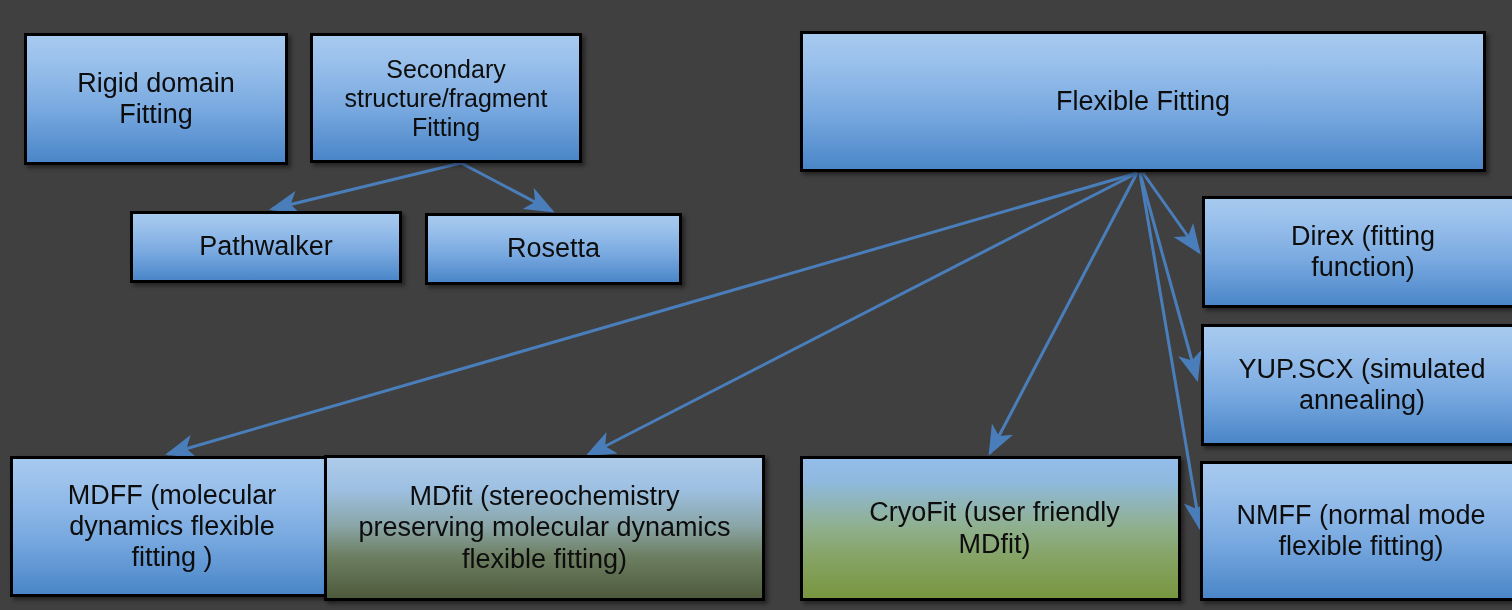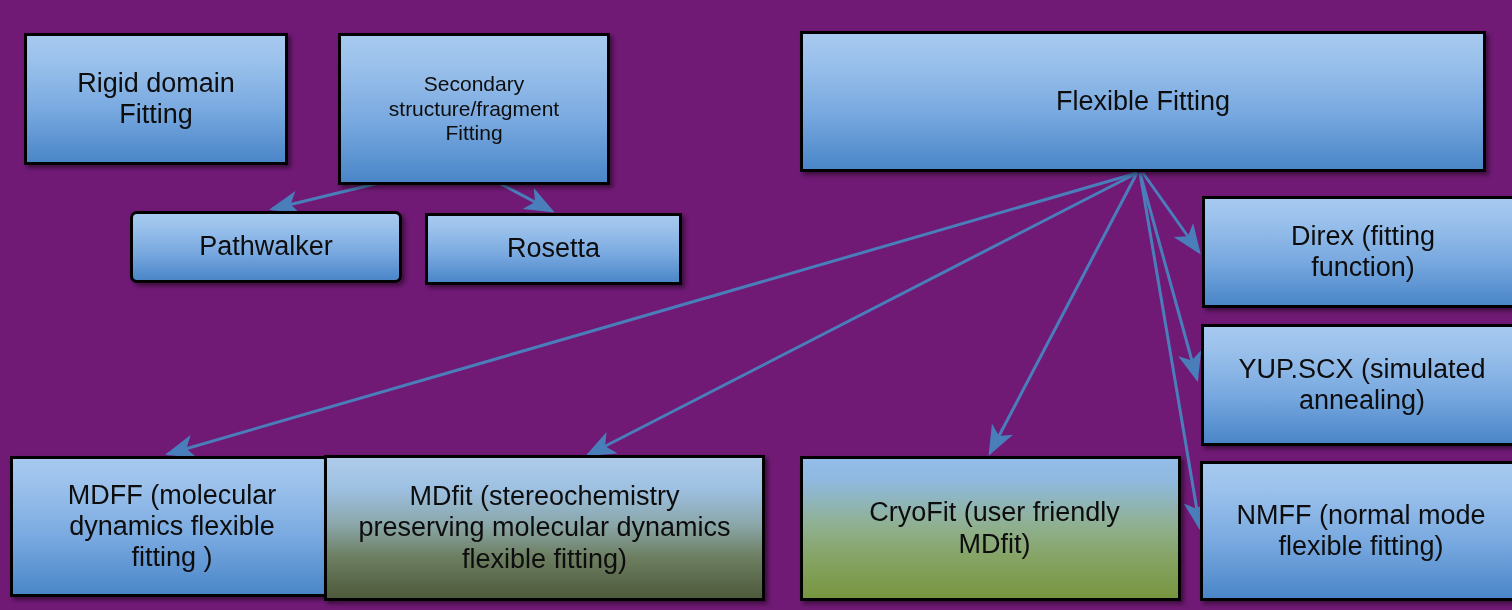--- a/index.html
+++ b/index.html
@@ -7,21 +7,21 @@
     padding: 0;
     background: #ffffff;
   }
   body {
     font-family: "Liberation Sans", sans-serif;
   }
   #canvas {
     position: relative;
     width: 1512px;
     height: 610px;
-    background: #701a75;
+    background: #404040;
     overflow: hidden;
   }
   #arrow-layer {
     position: absolute;
     left: 0;
     top: 0;
     width: 1512px;
     height: 610px;
     pointer-events: none;
   }
@@ -77,29 +77,29 @@
         <line x1="1140" y1="173" x2="1197" y2="379" stroke="#4a7ebb" stroke-width="3" marker-end="url(#arrowhead)"></line>
         <line x1="1143" y1="173" x2="1199" y2="252" stroke="#4a7ebb" stroke-width="3" marker-end="url(#arrowhead)"></line>
       </g>
   </svg>
 
   <div id="node-layer">
       <div class="node grad-blue" style="left: 24px; top: 33px; width: 264px; height: 132px; font-size: 27px;">
         <span class="label">Rigid domain
 Fitting</span>
       </div>
-      <div class="node grad-blue" style="left: 338px; top: 33px; width: 272px; height: 152px; font-size: 21px;">
+      <div class="node grad-blue" style="left: 310px; top: 33px; width: 272px; height: 130px; font-size: 25px;">
         <span class="label">Secondary
 structure/fragment
 Fitting</span>
       </div>
       <div class="node grad-blue" style="left: 800px; top: 31px; width: 686px; height: 141px; font-size: 27px; justify-content: center;">
         <span class="label">Flexible Fitting</span>
       </div>
-      <div class="node grad-blue" style="left: 130px; top: 211px; width: 272px; height: 72px; font-size: 27px; border-radius: 7px;">
+      <div class="node grad-blue" style="left: 130px; top: 211px; width: 272px; height: 72px; font-size: 27px;">
         <span class="label">Pathwalker</span>
       </div>
       <div class="node grad-blue" style="left: 425px; top: 213px; width: 257px; height: 72px; font-size: 27px; justify-content: flex-end;">
         <span class="label">Rosetta</span>
       </div>
       <div class="node grad-blue" style="left: 1202px; top: 196px; width: 322px; height: 112px; font-size: 27px;">
         <span class="label">Direx (fitting
 function)</span>
       </div>
       <div class="node grad-blue" style="left: 1201px; top: 324px; width: 322px; height: 122px; font-size: 27px;">

